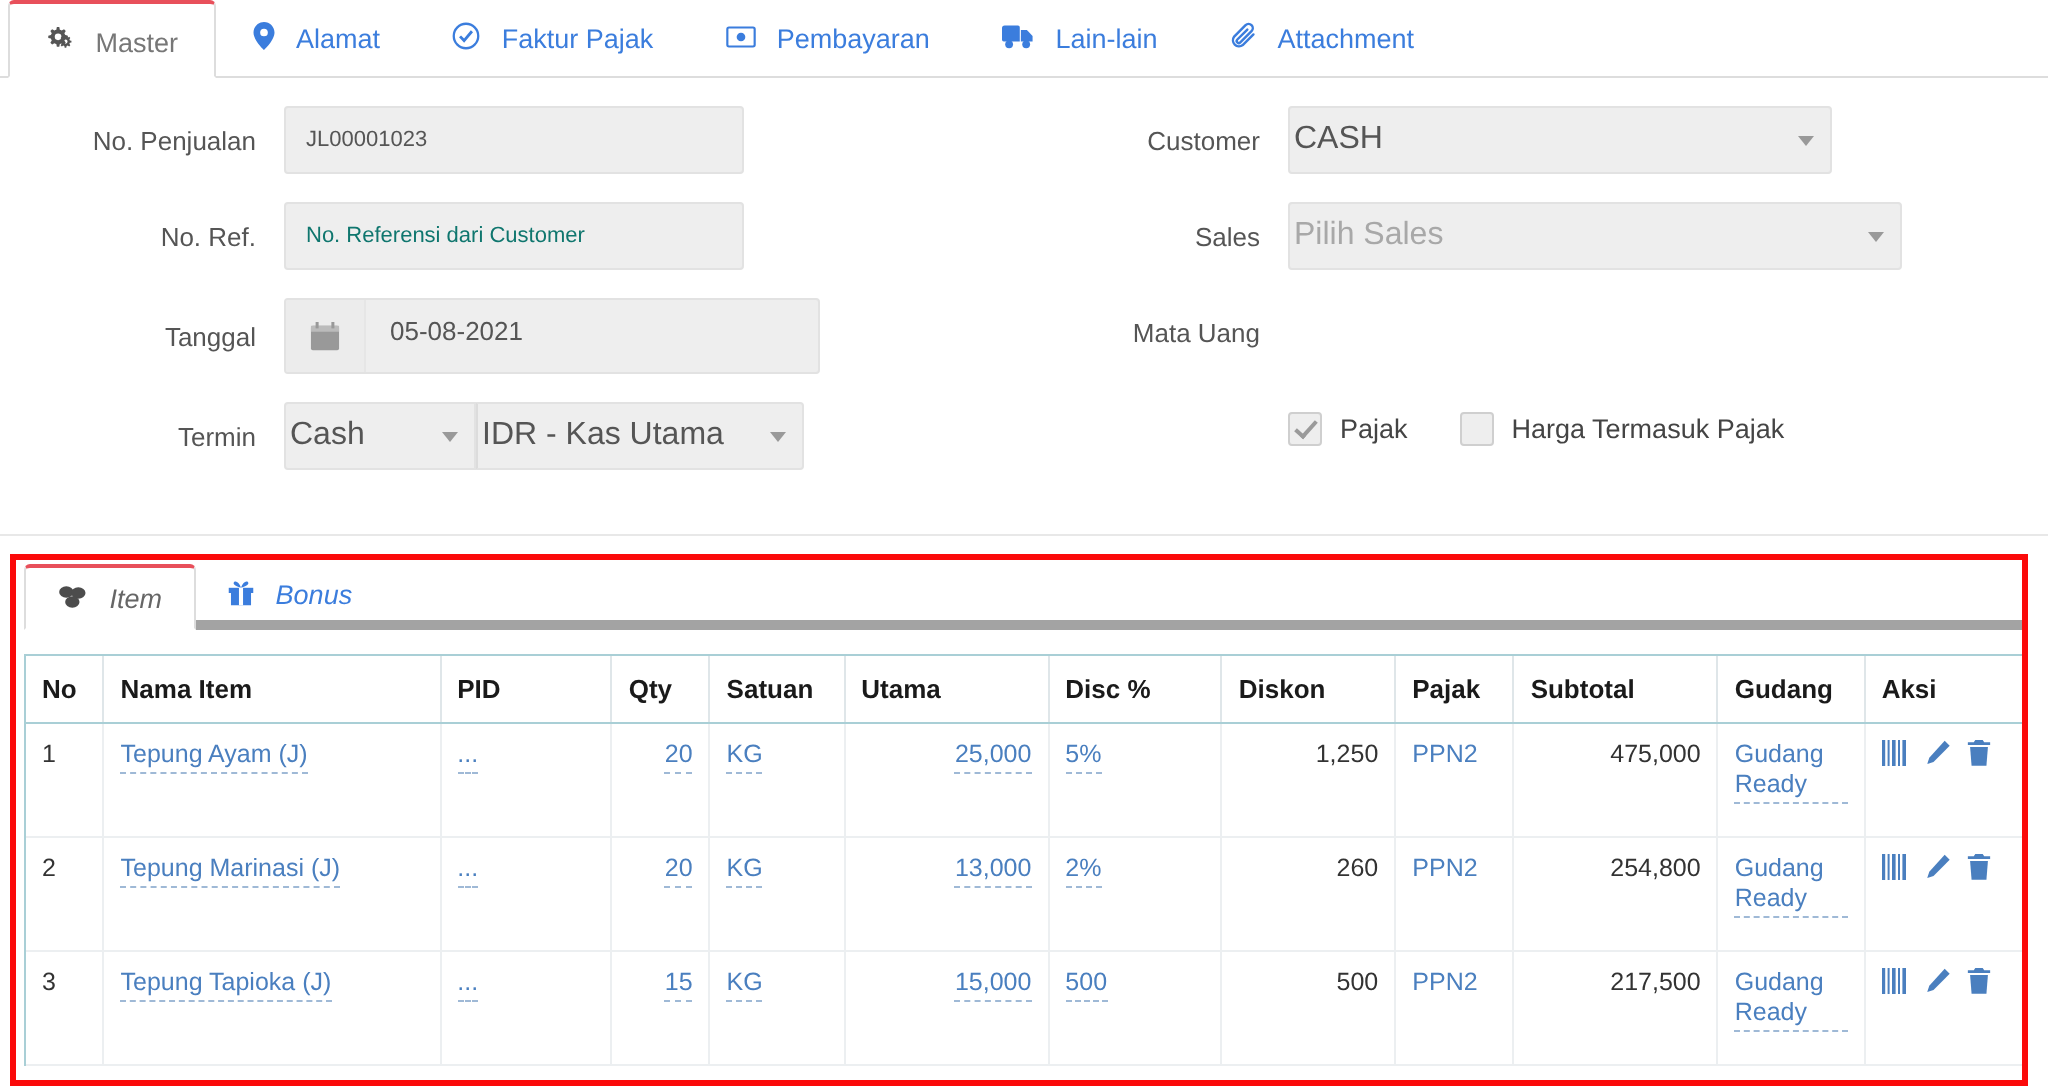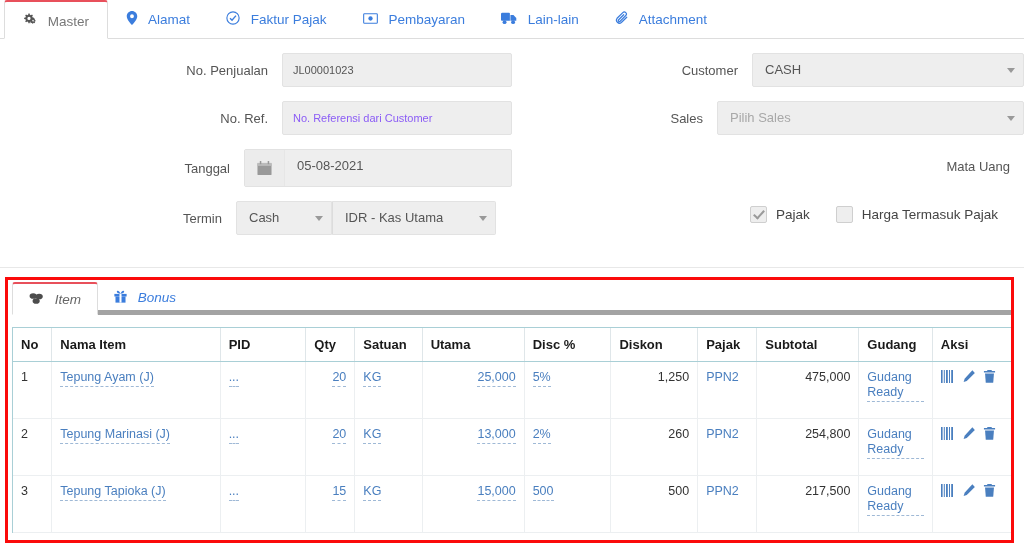--- a/index.html
+++ b/index.html
@@ -56,21 +56,20 @@
     border-bottom: 1px solid #e8e8e8;
     padding-bottom: 18px;
   }
   .col { width: 50%; }
   .col-left { padding-left: 0; }
   .frow {
     display: flex;
     align-items: center;
     margin-bottom: 14px;
     min-height: 34px;
-    justify-content: flex-end;
   }
   .flabel {
     text-align: right;
     color: #555;
     font-size: 13px;
     padding-right: 14px;
     flex: none;
   }
   .col-left .flabel { width: 142px; }
   .col-right .flabel { width: 132px; }
@@ -84,30 +83,30 @@
     padding: 0 10px;
     font-size: 11px;
     color: #555;
     border-radius: 2px;
     display: block;
     width: 100%;
     font-family: "Liberation Sans", sans-serif;
     overflow: hidden;
     white-space: nowrap;
   }
-  .inp.placeholder { color: #8b5cf6; }
+  .inp.placeholder { color: #0f766e; }
 
   .sel {
     position: relative;
     background: #eeeeee;
     border: 1px solid #e2e2e2;
     height: 34px;
     line-height: 32px;
-    padding: 0 26px 0 12px;
-    font-size: 13px;
+    padding: 0 26px 0 2px;
+    font-size: 16px;
     color: #555;
     border-radius: 2px;
     overflow: hidden;
     white-space: nowrap;
   }
   .sel.placeholder { color: #a8a8a8; }
   .sel .caret {
     position: absolute;
     right: 8px; top: 50%;
     margin-top: -2px;

